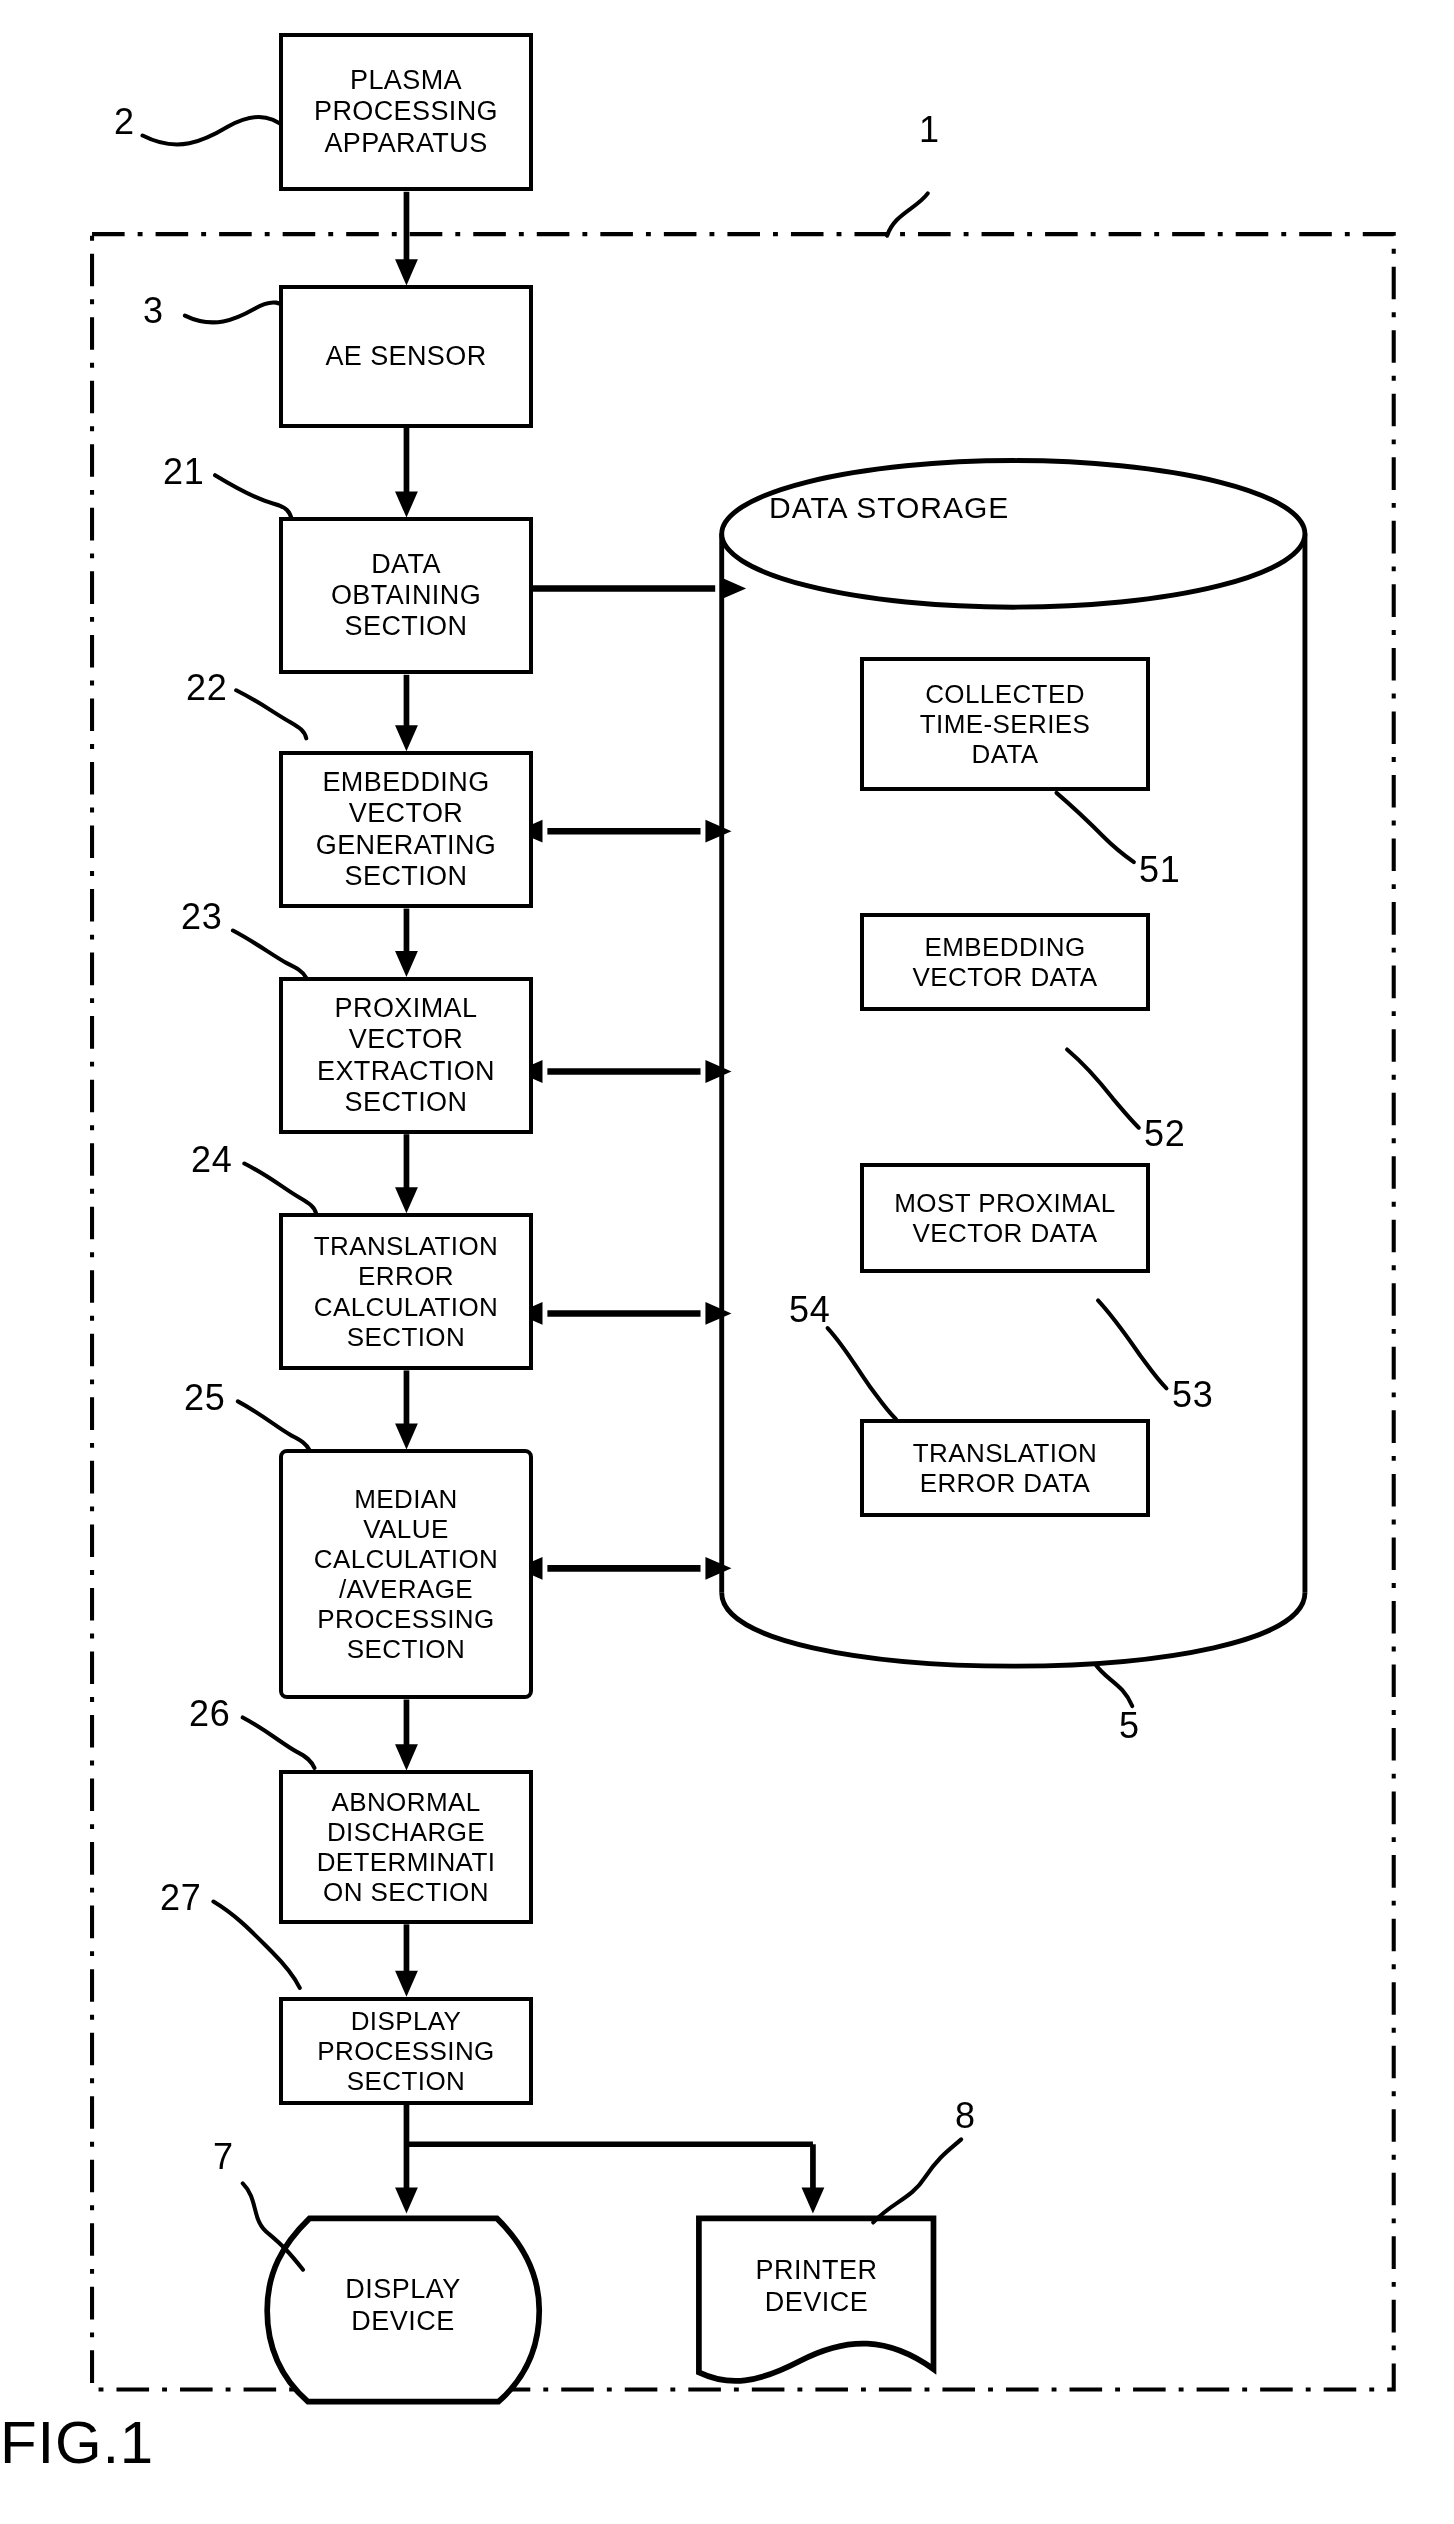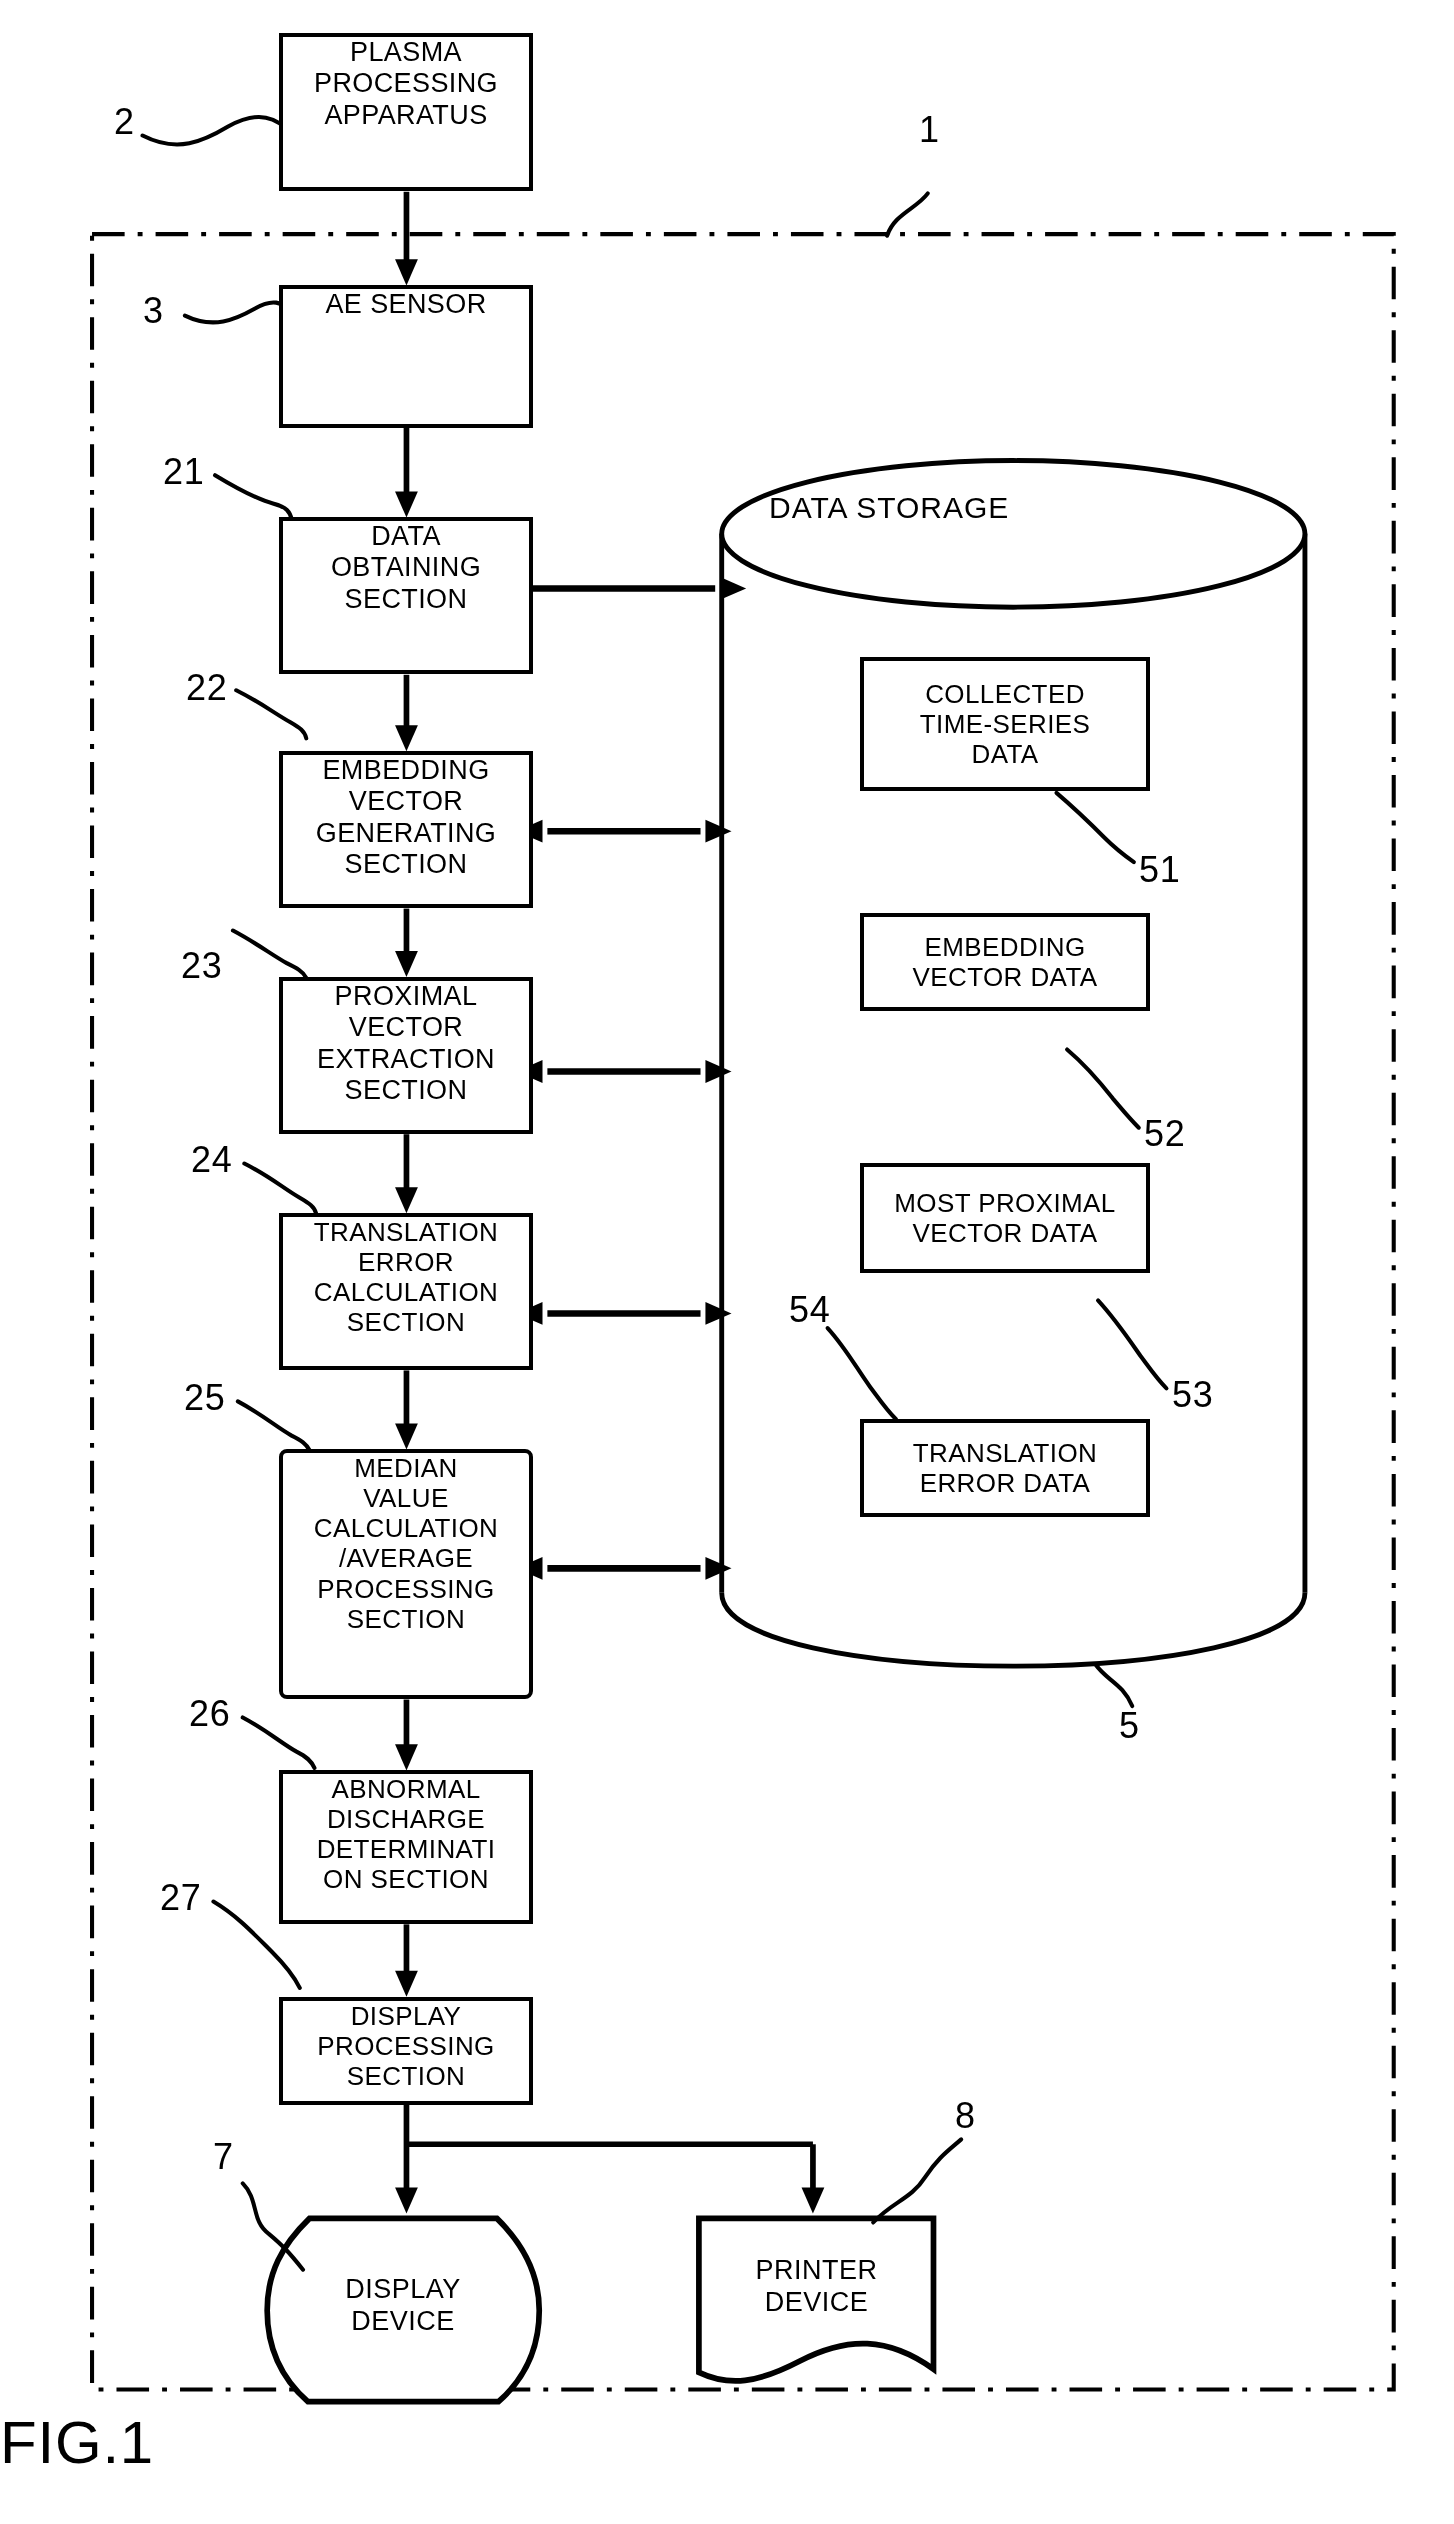--- a/index.html
+++ b/index.html
@@ -18,45 +18,46 @@
   }
   #svg-layer {
     position: absolute;
     left: 0;
     top: 0;
     width: 1454px;
     height: 2525px;
   }
   
   .pbox {
-    position: absolute;
-    box-sizing: border-box;
-    border: 4.1px solid #000;
-    background: #fff;
-    display: flex;
-    justify-content: center;
-    text-align: center;
-    line-height: 1.16;
-    letter-spacing: 0.4px;
-    font-weight: 400;
-  }
-  .pbox .lbl { display: block; white-space: pre-line; }
-
-  
-  .dbox {
     position: absolute;
     box-sizing: border-box;
     border: 4.1px solid #000;
     background: #fff;
     display: flex;
     align-items: center;
     justify-content: center;
     text-align: center;
     line-height: 1.16;
     letter-spacing: 0.4px;
+    font-weight: 400;
+  }
+  .pbox .lbl { display: block; white-space: pre-line; }
+
+  
+  .dbox {
+    position: absolute;
+    box-sizing: border-box;
+    border: 4.1px solid #000;
+    background: #fff;
+    display: flex;
+    align-items: center;
+    justify-content: center;
+    text-align: center;
+    line-height: 1.16;
+    letter-spacing: 0.4px;
   }
   .dbox .lbl { display: block; white-space: pre-line; }
 
   
   .refnum {
     position: absolute;
     font-size: 36px;
     font-weight: 400;
     letter-spacing: 0.8px;
     line-height: 1;
@@ -250,21 +251,21 @@
 SECTION</span>
   </div>
   <div class="refnum" style="left:186px; top:670px;">22</div>
 
   <div class="pbox" style="left:279px; top:977px; width:254px; height:157px; font-size:27px;">
     <span class="lbl">PROXIMAL
 VECTOR
 EXTRACTION
 SECTION</span>
   </div>
-  <div class="refnum" style="left:181px; top:948px;">23</div>
+  <div class="refnum" style="left:181px; top:899px;">23</div>
 
   <div class="pbox" style="left:279px; top:1213px; width:254px; height:157px; font-size:26px;">
     <span class="lbl">TRANSLATION
 ERROR
 CALCULATION
 SECTION</span>
   </div>
   <div class="refnum" style="left:191px; top:1142px;">24</div>
 
   <div class="pbox" style="left:279px; top:1449px; width:254px; height:250px; font-size:26px;border-radius:8px;">

